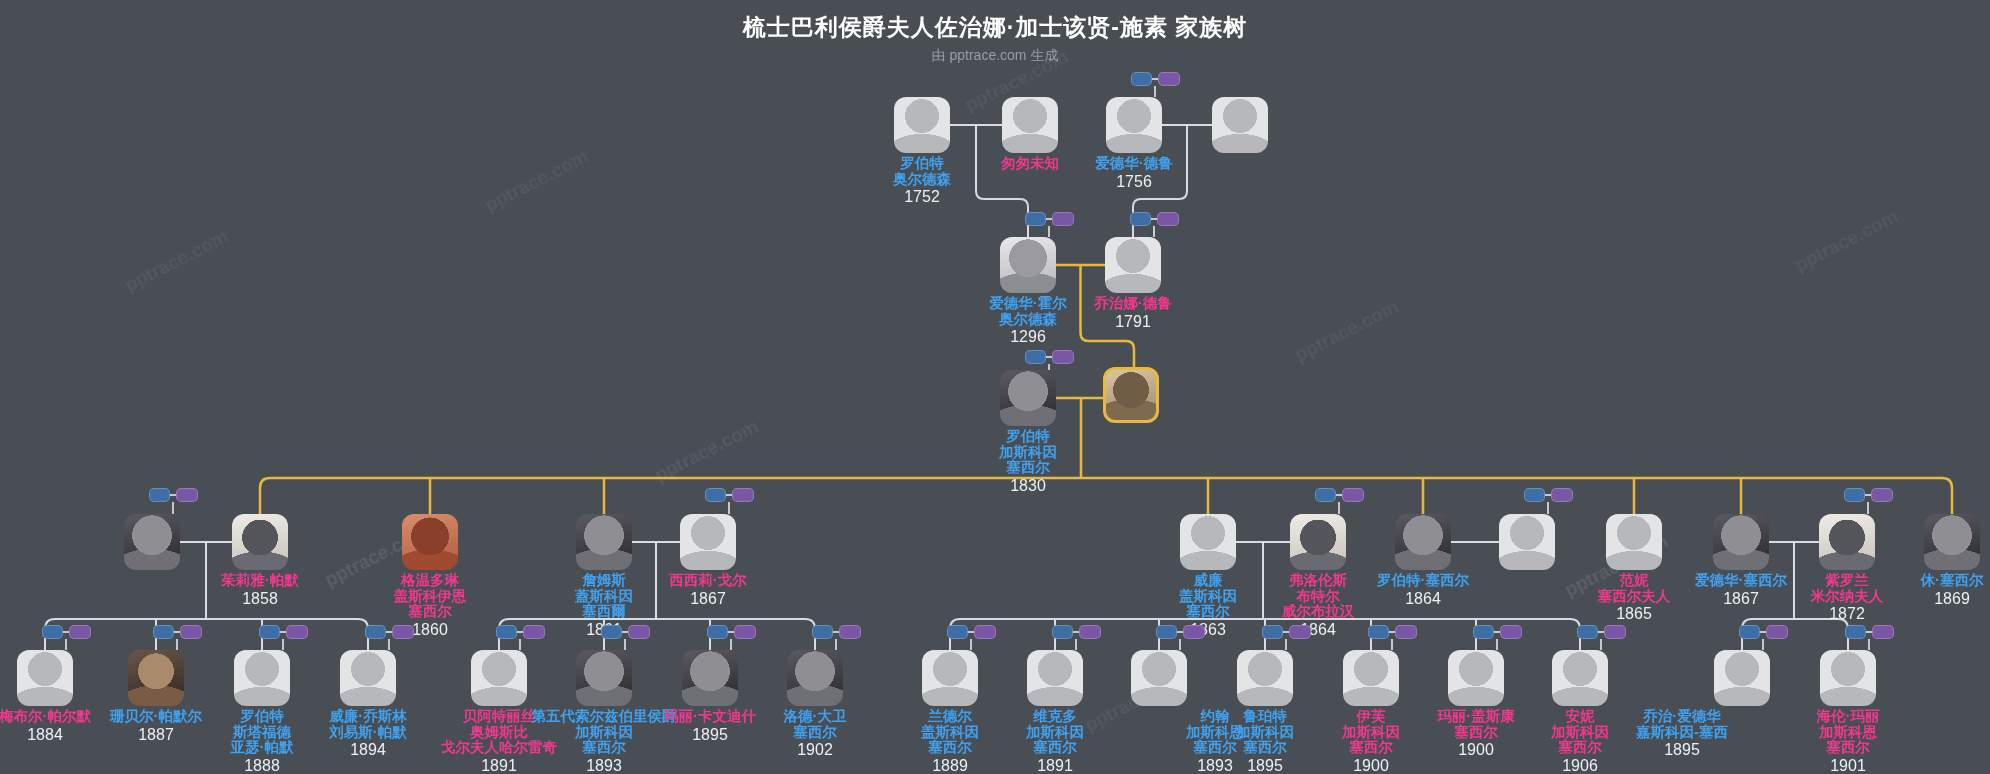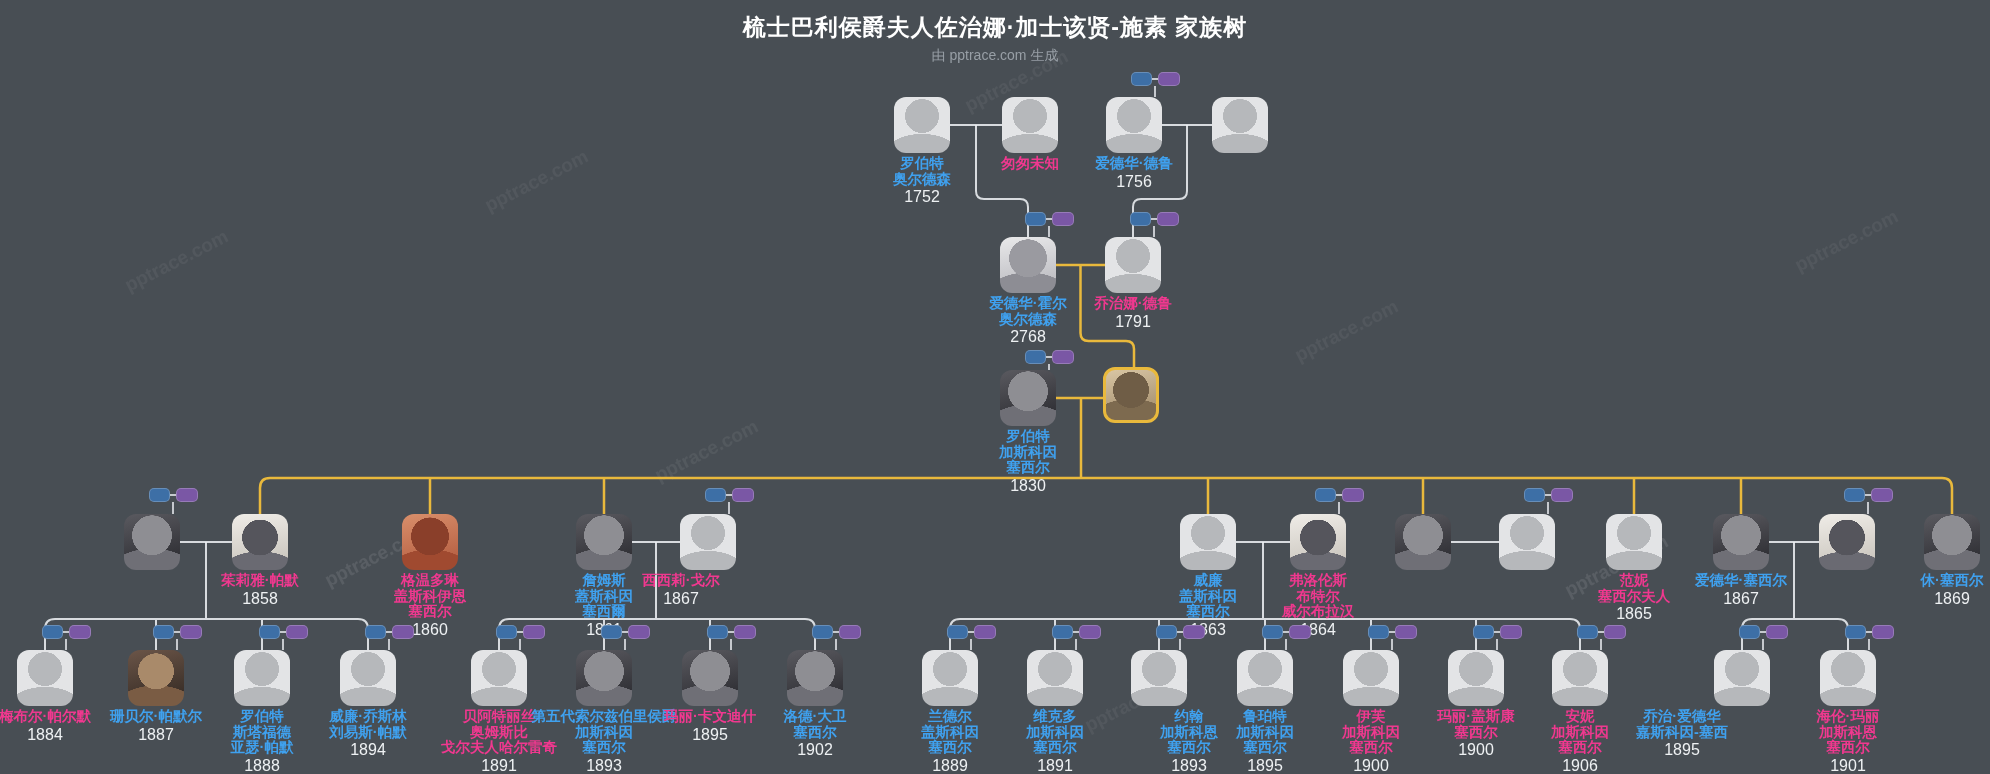--- a/index.html
+++ b/index.html
@@ -95,21 +95,21 @@
       </div>
       <div class="pill-link" style="left: 1150px; top: 78px; width: 10px;"></div>
       <div class="pill" style="left: 1131px; top: 72px; width: 21px; background: rgb(61, 111, 166);"></div>
       <div class="pill" style="left: 1158px; top: 72px; width: 22px; background: rgb(122, 87, 165);"></div>
       <div class="pill-stub" style="left: 1154px; top: 86px; height: 11px;"></div>
       <div class="avatar ph-none" style="left: 1212px; top: 97px;"></div>
       <div class="avatar ph-etch" style="left: 1000px; top: 237px;"></div>
       <div class="name" style="left: 918px; top: 296px; color: rgb(63, 161, 239);">
         <div>爱德华·霍尔</div>
         <div>奥尔德森</div>
-        <div class="yr">2768</div>
+        <div class="yr">1296</div>
       </div>
       <div class="pill-link" style="left: 1044px; top: 218px; width: 10px;"></div>
       <div class="pill" style="left: 1025px; top: 212px; width: 21px; background: rgb(61, 111, 166);"></div>
       <div class="pill" style="left: 1052px; top: 212px; width: 22px; background: rgb(122, 87, 165);"></div>
       <div class="pill-stub" style="left: 1048px; top: 226px; height: 11px;"></div>
       <div class="avatar ph-none" style="left: 1105px; top: 237px;"></div>
       <div class="name" style="left: 1023px; top: 296px; color: rgb(240, 56, 143);">
         <div>乔治娜·德鲁</div>
         <div class="yr">1791</div>
       </div>
@@ -147,21 +147,21 @@
         <div class="yr">1860</div>
       </div>
       <div class="avatar ph-dark" style="left: 576px; top: 514px;"></div>
       <div class="name" style="left: 494px; top: 573px; color: rgb(63, 161, 239);">
         <div>詹姆斯</div>
         <div>蓋斯科因</div>
         <div>塞西爾</div>
         <div class="yr">1861</div>
       </div>
       <div class="avatar ph-none" style="left: 680px; top: 514px;"></div>
-      <div class="name" style="left: 571px; top: 573px; color: rgb(240, 56, 143);">
+      <div class="name" style="left: 598px; top: 573px; color: rgb(240, 56, 143);">
         <div>西西莉·戈尔</div>
         <div class="yr">1867</div>
       </div>
       <div class="pill-link" style="left: 724px; top: 494px; width: 10px;"></div>
       <div class="pill" style="left: 705px; top: 488px; width: 21px; background: rgb(61, 111, 166);"></div>
       <div class="pill" style="left: 732px; top: 488px; width: 22px; background: rgb(122, 87, 165);"></div>
       <div class="pill-stub" style="left: 728px; top: 502px; height: 12px;"></div>
       <div class="avatar ph-none" style="left: 1180px; top: 514px;"></div>
       <div class="name" style="left: 1098px; top: 573px; color: rgb(63, 161, 239);">
         <div>威廉</div>
@@ -174,37 +174,46 @@
         <div>弗洛伦斯</div>
         <div>布特尔</div>
         <div>威尔布拉汉</div>
         <div class="yr">1864</div>
       </div>
       <div class="pill-link" style="left: 1334px; top: 494px; width: 10px;"></div>
       <div class="pill" style="left: 1315px; top: 488px; width: 21px; background: rgb(61, 111, 166);"></div>
       <div class="pill" style="left: 1342px; top: 488px; width: 22px; background: rgb(122, 87, 165);"></div>
       <div class="pill-stub" style="left: 1338px; top: 502px; height: 12px;"></div>
       <div class="avatar ph-dark" style="left: 1395px; top: 514px;"></div>
+      <div class="name" style="left: 1313px; top: 573px; color: rgb(63, 161, 239);">
+        <div>罗伯特·塞西尔</div>
+        <div class="yr">1864</div>
+      </div>
       <div class="avatar ph-none" style="left: 1499px; top: 514px;"></div>
       <div class="pill-link" style="left: 1543px; top: 494px; width: 10px;"></div>
       <div class="pill" style="left: 1524px; top: 488px; width: 21px; background: rgb(61, 111, 166);"></div>
       <div class="pill" style="left: 1551px; top: 488px; width: 22px; background: rgb(122, 87, 165);"></div>
       <div class="pill-stub" style="left: 1547px; top: 502px; height: 12px;"></div>
       <div class="avatar ph-none" style="left: 1606px; top: 514px;"></div>
       <div class="name" style="left: 1524px; top: 573px; color: rgb(240, 56, 143);">
         <div>范妮</div>
         <div>塞西尔夫人</div>
         <div class="yr">1865</div>
       </div>
       <div class="avatar ph-dark" style="left: 1713px; top: 514px;"></div>
       <div class="name" style="left: 1631px; top: 573px; color: rgb(63, 161, 239);">
         <div>爱德华·塞西尔</div>
         <div class="yr">1867</div>
       </div>
       <div class="avatar ph-light" style="left: 1819px; top: 514px;"></div>
+      <div class="name" style="left: 1737px; top: 573px; color: rgb(240, 56, 143);">
+        <div>紫罗兰</div>
+        <div>米尔纳夫人</div>
+        <div class="yr">1872</div>
+      </div>
       <div class="pill-link" style="left: 1863px; top: 494px; width: 10px;"></div>
       <div class="pill" style="left: 1844px; top: 488px; width: 21px; background: rgb(61, 111, 166);"></div>
       <div class="pill" style="left: 1871px; top: 488px; width: 22px; background: rgb(122, 87, 165);"></div>
       <div class="pill-stub" style="left: 1867px; top: 502px; height: 12px;"></div>
       <div class="avatar ph-dark" style="left: 1924px; top: 514px;"></div>
       <div class="name" style="left: 1842px; top: 573px; color: rgb(63, 161, 239);">
         <div>休·塞西尔</div>
         <div class="yr">1869</div>
       </div>
       <div class="avatar ph-none" style="left: 17px; top: 650px;"></div>
@@ -303,21 +312,21 @@
         <div>维克多</div>
         <div>加斯科因</div>
         <div>塞西尔</div>
         <div class="yr">1891</div>
       </div>
       <div class="pill-link" style="left: 1071px; top: 631px; width: 10px;"></div>
       <div class="pill" style="left: 1052px; top: 625px; width: 21px; background: rgb(61, 111, 166);"></div>
       <div class="pill" style="left: 1079px; top: 625px; width: 22px; background: rgb(122, 87, 165);"></div>
       <div class="pill-stub" style="left: 1075px; top: 639px; height: 11px;"></div>
       <div class="avatar ph-none" style="left: 1131px; top: 650px;"></div>
-      <div class="name" style="left: 1079px; top: 709px; color: rgb(63, 161, 239);">
+      <div class="name" style="left: 1105px; top: 709px; color: rgb(63, 161, 239);">
         <div>约翰</div>
         <div>加斯科恩</div>
         <div>塞西尔</div>
         <div class="yr">1893</div>
       </div>
       <div class="pill-link" style="left: 1175px; top: 631px; width: 10px;"></div>
       <div class="pill" style="left: 1156px; top: 625px; width: 21px; background: rgb(61, 111, 166);"></div>
       <div class="pill" style="left: 1183px; top: 625px; width: 22px; background: rgb(122, 87, 165);"></div>
       <div class="pill-stub" style="left: 1179px; top: 639px; height: 11px;"></div>
       <div class="avatar ph-none" style="left: 1237px; top: 650px;"></div>

